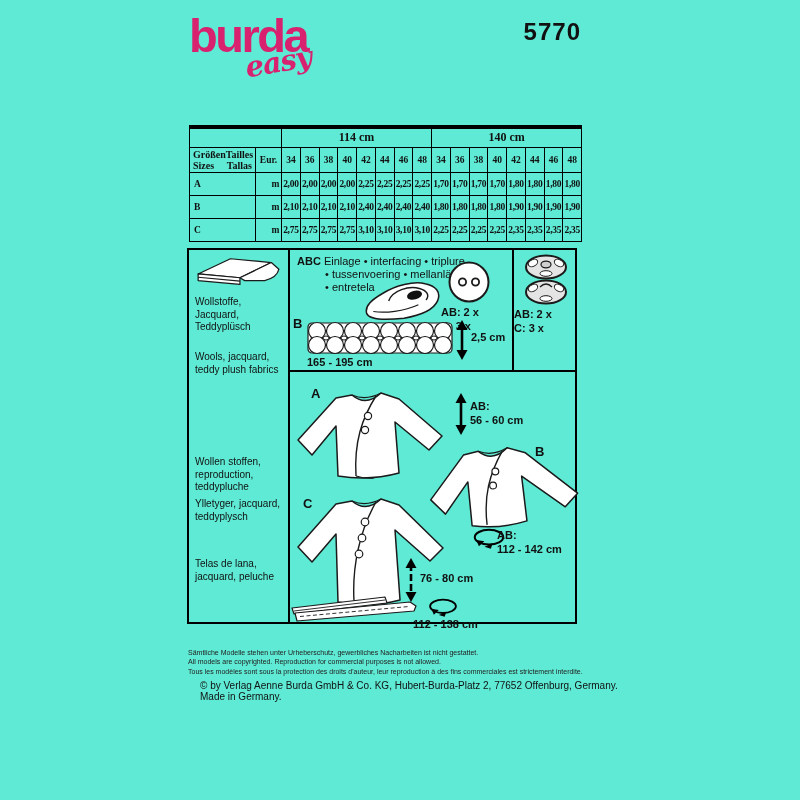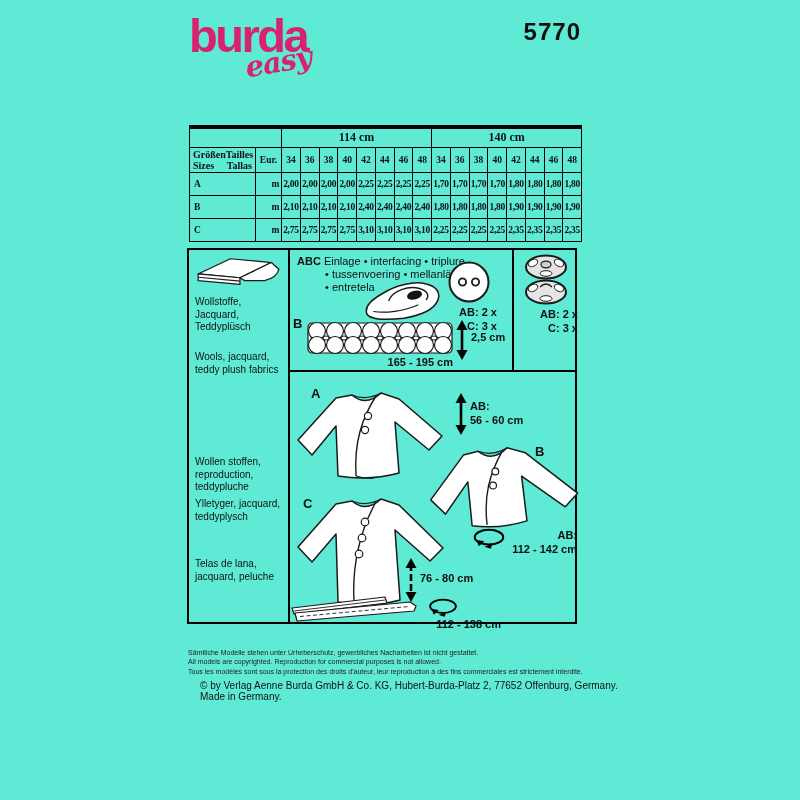--- a/index.html
+++ b/index.html
@@ -41,21 +41,21 @@
   .div-v2 { position:absolute; left:323px; top:0; width:2px; height:122px; background:#000; }
   .div-h  { position:absolute; left:101px; top:120px; right:0; height:2px; background:#000; }
   .abs { position:absolute; }
   .fab { font-size:10px; line-height:1.25; width:92px; }
   .meas { font-size:11px; font-weight:bold; line-height:1.25; }
   .viewlab { font-size:13px; font-weight:bold; }
   .interfacing { font-size:11px; line-height:1.2; width:170px; padding-left:28px; text-indent:-28px; }
   .interfacing b { font-weight:bold; }
   .lineart { fill:#fff; stroke:#1a1a1a; stroke-width:1.5; stroke-linejoin:round; }
   .thin { fill:none; stroke:#1a1a1a; stroke-width:1.2; }
-  .ctr { text-align:right; }
+  .ctr { text-align:left; }
 
   
   .footer { position:absolute; left:1px; top:636px; width:430px; }
   .foot-small { font-size:7px; line-height:1.33; color:#222; }
   .foot-copy { font-size:10px; margin-top:4px; color:#111;margin-left:12px; }
 
   :root { --pink:#d8216f; }
 </style>
 </head>
 <body>

